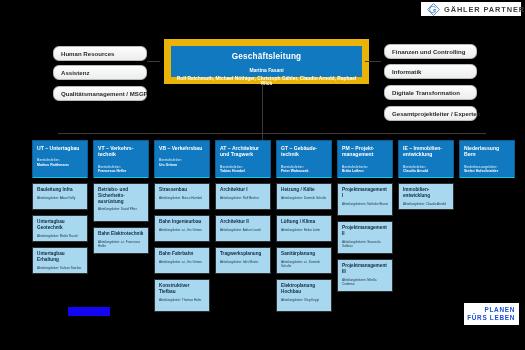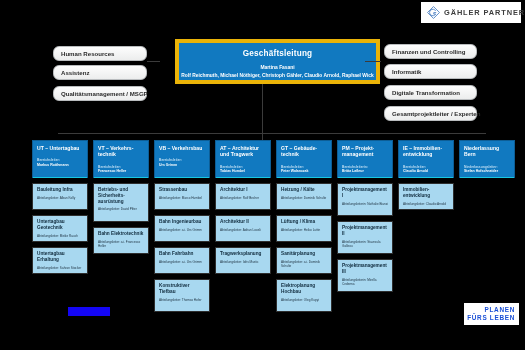--- a/index.html
+++ b/index.html
@@ -5,21 +5,21 @@
   html,body{margin:0;padding:0;}
   body{
     width:525px;height:350px;
     background:#000000;
     font-family:"Liberation Sans", sans-serif;
     overflow:hidden;
     position:relative;
   }
   
   .logo-box{
-    position:absolute;left:421px;top:2px;width:100px;height:21px;
+    position:absolute;left:421px;top:2px;width:100px;height:14px;
     background:#ffffff;display:flex;align-items:center;gap:4px;
     padding-left:6px;box-sizing:border-box;
   }
   .logo-mark{width:13px;height:13px;flex:0 0 auto;}
   .logo-text{
     font-size:7.4px;font-weight:bold;letter-spacing:0.9px;color:#3d3d3d;
     white-space:nowrap;
   }
   
   .pill{
@@ -28,23 +28,23 @@
     border:1px solid #b9bcbe;
     border-radius:6px;
     box-shadow:1px 1px 0 rgba(0,0,0,.55);
     display:flex;align-items:center;
     padding-left:7px;box-sizing:border-box;
     font-size:6.1px;font-weight:bold;color:#2b2b2b;
     white-space:nowrap;
   }
   
   .gl-box{
-    position:absolute;left:175px;top:39px;width:205px;height:45px;
+    position:absolute;left:164px;top:39px;width:205px;height:45px;
     background:#1179c0;
-    border:4px solid #eab308;
+    border:7px solid #eab308;
     box-shadow:1px 1px 0 rgba(0,0,0,.55);
     color:#ffffff;text-align:center;box-sizing:border-box;
     padding-top:6px;
   }
   .gl-title{font-size:8.2px;font-weight:bold;letter-spacing:.2px;}
   .gl-lead{font-size:4.9px;font-weight:bold;margin-top:7px;}
   .gl-members{font-size:4.9px;font-weight:bold;margin-top:3px;}
   
   .hline{position:absolute;background:#3b3b3b;height:1px;}
   .vline{position:absolute;background:#3b3b3b;width:1px;}

